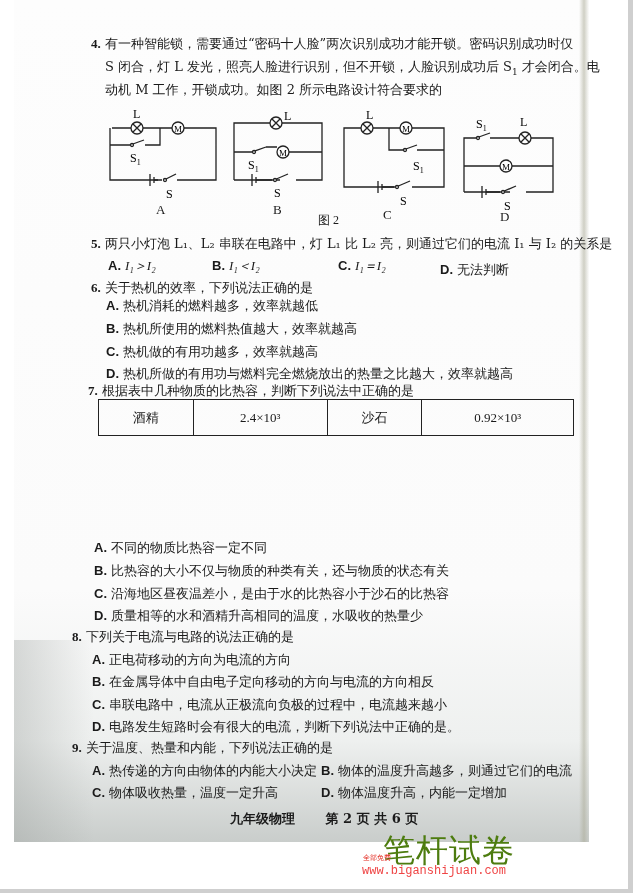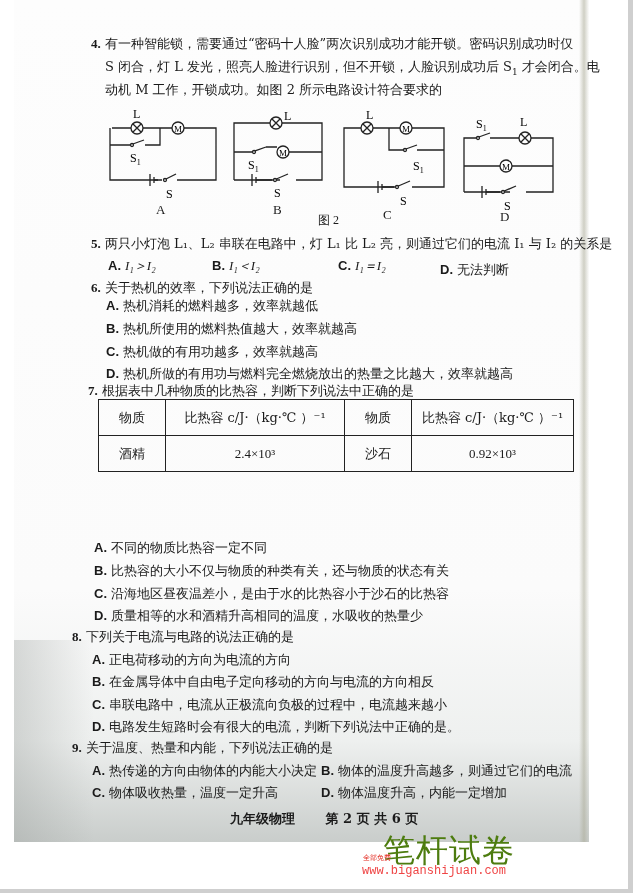--- a/index.html
+++ b/index.html
@@ -163,26 +163,20 @@
 <div class="opt" style="left:106px;top:319px;"><span class="lbl">B.</span><span>热机所使用的燃料热值越大，效率就越高</span></div>
 <div class="opt" style="left:106px;top:342px;"><span class="lbl">C.</span><span>热机做的有用功越多，效率就越高</span></div>
 <div class="opt" style="left:106px;top:364px;"><span class="lbl">D.</span><span>热机所做的有用功与燃料完全燃烧放出的热量之比越大，效率就越高</span></div>
 
 <div class="q" style="left:88px;top:381px;">
   <b class="num">7.</b>
   <span>根据表中几种物质的比热容，判断下列说法中正确的是</span>
 </div>
 <table class="sh">
   <tbody>
-      <tr>
-    <td style="width:58px">物质</td>
-    <td style="width:170px">比热容 c/J·（kg·℃ ）⁻¹</td>
-    <td style="width:58px">物质</td>
-    <td>比热容 c/J·（kg·℃ ）⁻¹</td>
-  </tr>
   <tr>
     <td>酒精</td>
     <td class="val">2.4×10³</td>
     <td>沙石</td>
     <td class="val">0.92×10³</td>
   </tr>
 </tbody>
   </table>
 <div class="opt" style="left:94px;top:538px;"><span class="lbl">A.</span><span>不同的物质比热容一定不同</span></div>
 <div class="opt" style="left:94px;top:561px;"><span class="lbl">B.</span><span>比热容的大小不仅与物质的种类有关，还与物质的状态有关</span></div>

